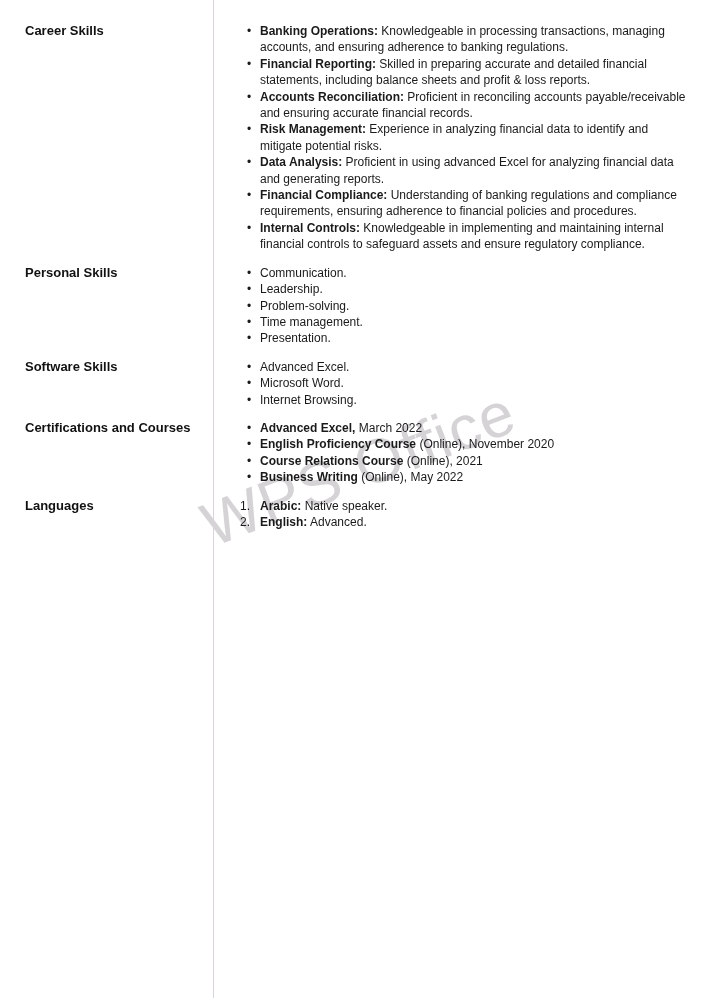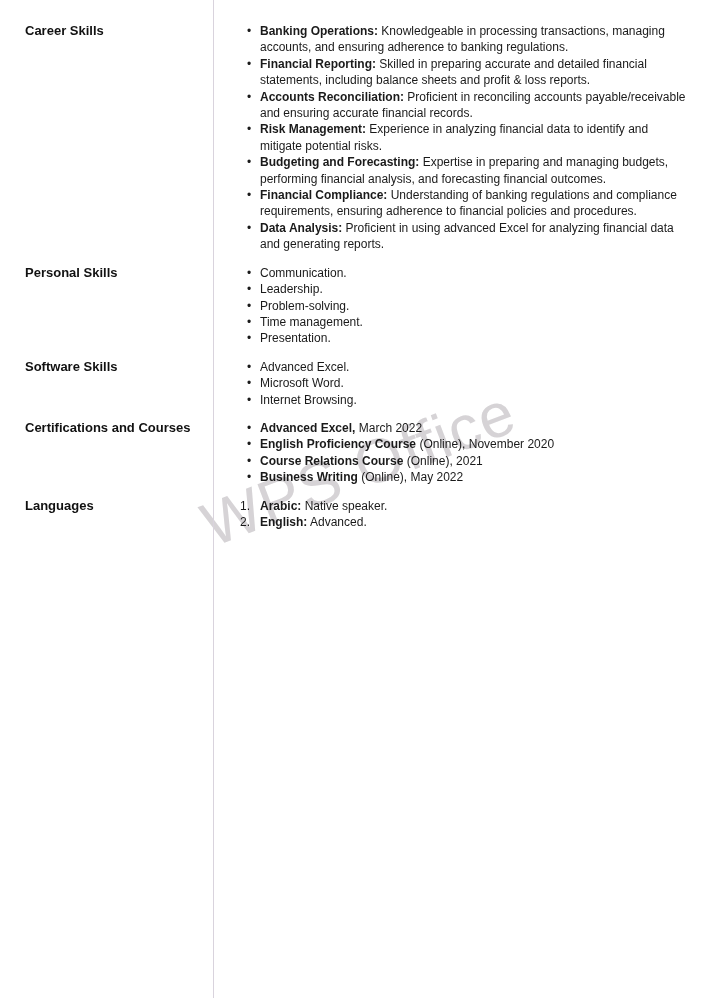--- a/index.html
+++ b/index.html
@@ -89,23 +89,23 @@
   <div class="content">
 
     <div class="section">
       <div class="sec-heading">Career Skills</div>
       <div class="sec-body">
         <ul class="items">
           <li><b>Banking Operations:</b><span> Knowledgeable in processing transactions, managing accounts, and ensuring adherence to banking regulations.</span></li>
           <li><b>Financial Reporting:</b><span> Skilled in preparing accurate and detailed financial statements, including balance sheets and profit &amp; loss reports.</span></li>
           <li><b>Accounts Reconciliation:</b><span> Proficient in reconciling accounts payable/receivable and ensuring accurate financial records.</span></li>
           <li><b>Risk Management:</b><span> Experience in analyzing financial data to identify and mitigate potential risks.</span></li>
-          <li><b>Budgeting and Forecasting:</b><span> Expertise in preparing and managing budgets, performing financial analysis, and forecasting financial outcomes.</span></li>
+          <li><b>Data Analysis:</b><span> Proficient in using advanced Excel for analyzing financial data and generating reports.</span></li>
           <li><b>Financial Compliance:</b><span> Understanding of banking regulations and compliance requirements, ensuring adherence to financial policies and procedures.</span></li>
-          <li><b>Data Analysis:</b><span> Proficient in using advanced Excel for analyzing financial data and generating reports.</span></li>
+          <li><b>Internal Controls:</b><span> Knowledgeable in implementing and maintaining internal financial controls to safeguard assets and ensure regulatory compliance.</span></li>
         </ul>
       </div>
     </div>
 
     <div class="section">
       <div class="sec-heading">Personal Skills</div>
       <div class="sec-body">
         <ul class="items">
           <li><b></b><span>Communication.</span></li>
           <li><b></b><span>Leadership.</span></li>

